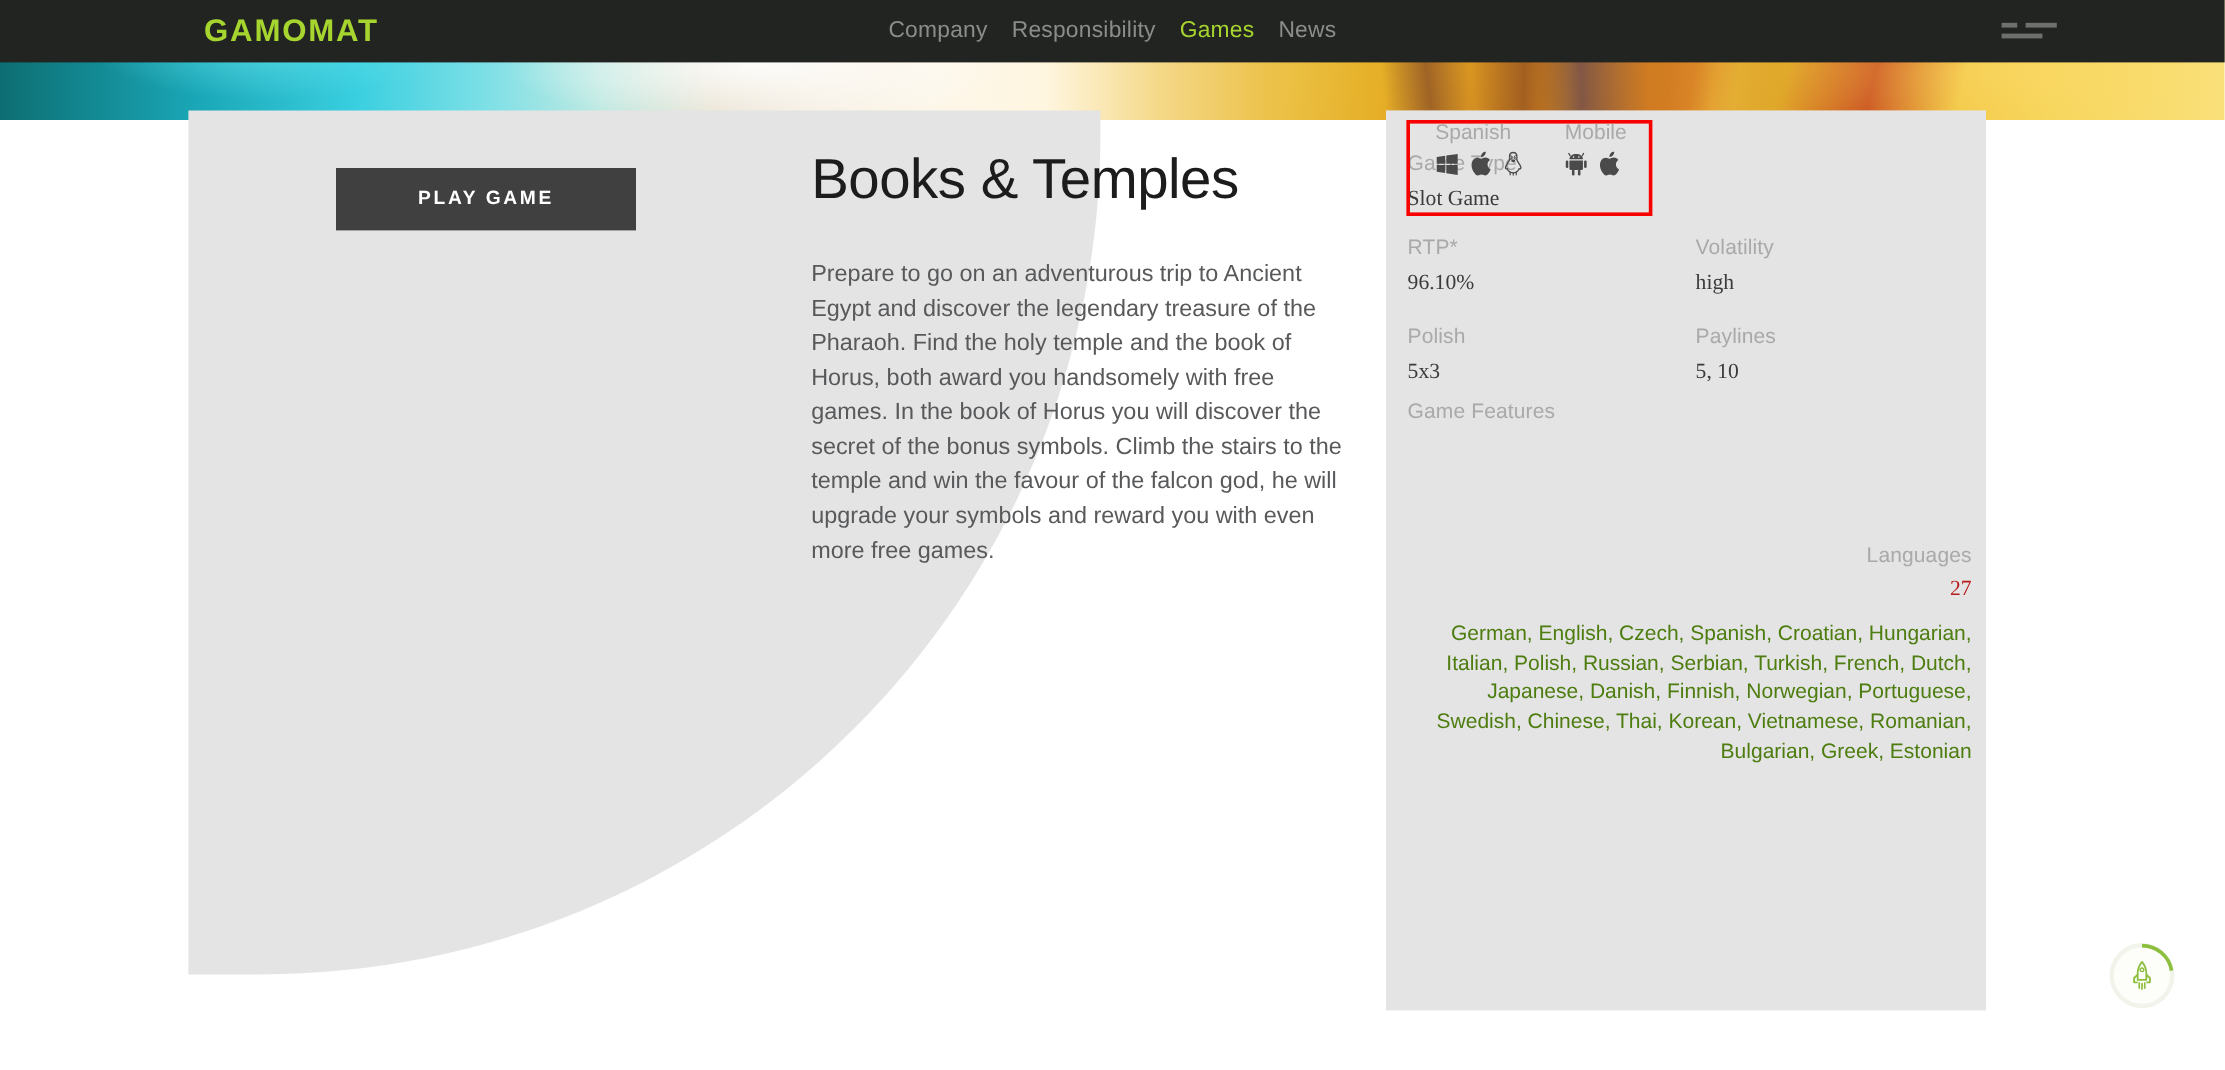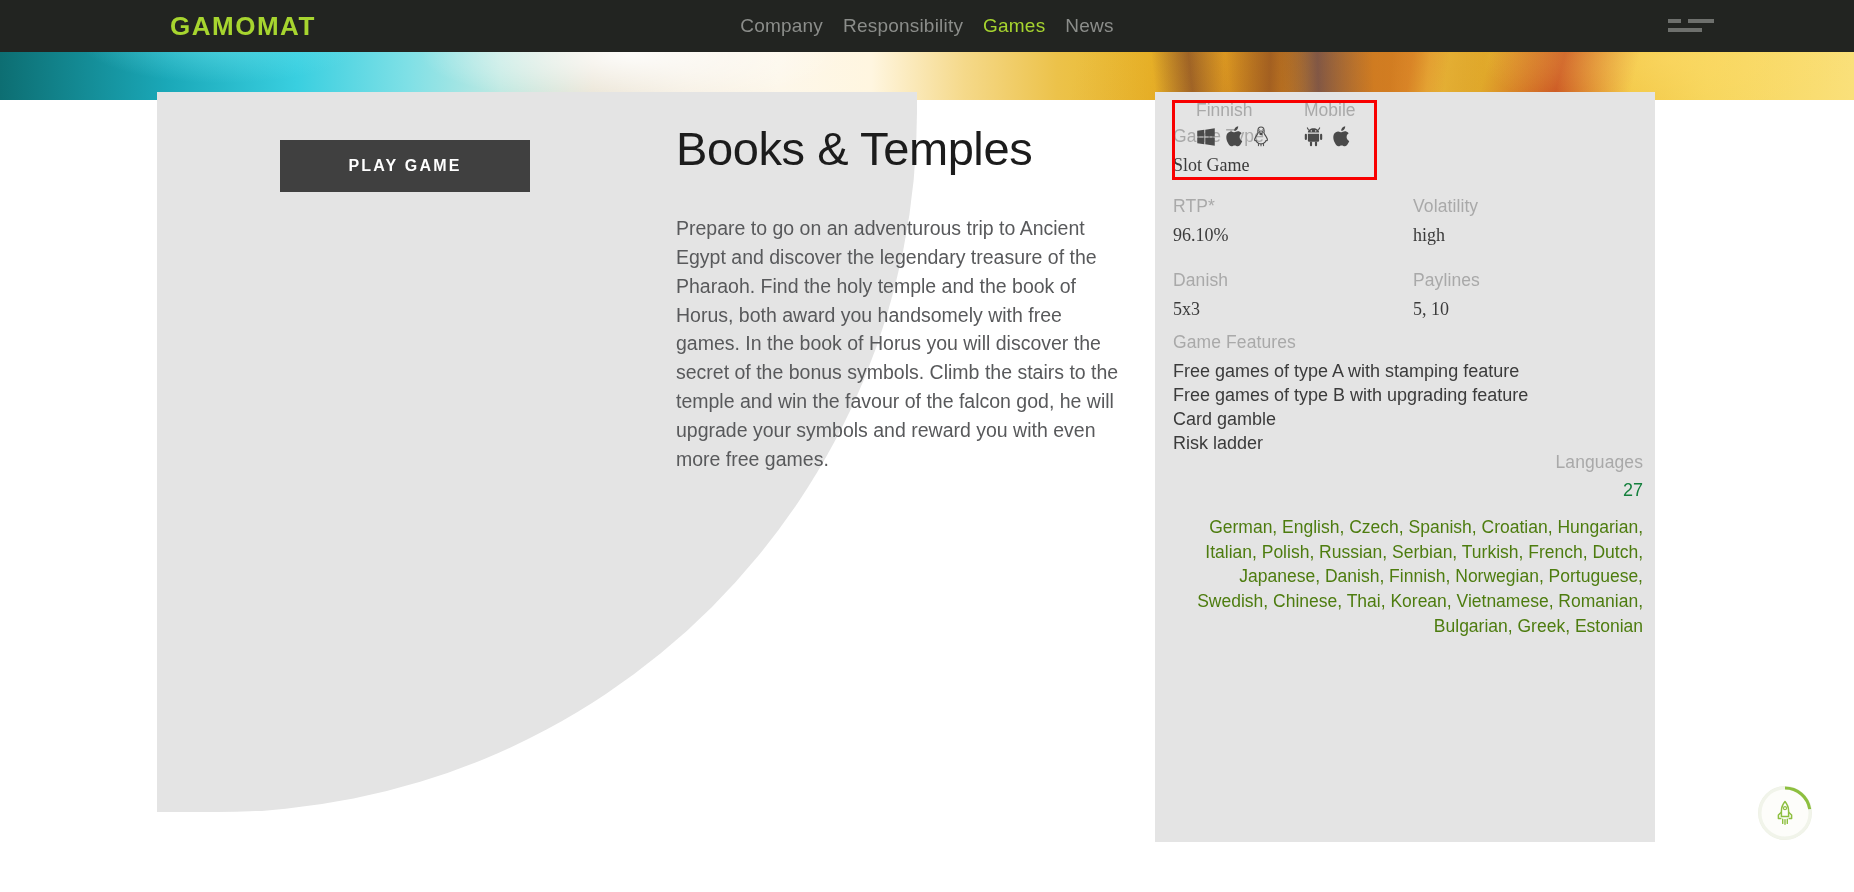--- a/index.html
+++ b/index.html
@@ -143,21 +143,21 @@
 
   .block-gametype{ position:absolute; left:18px; top:34px; }
   .block-rtp{ position:absolute; left:18px; top:104px; display:flex; }
   .block-layout{ position:absolute; left:18px; top:178px; display:flex; }
   .block-features{ position:absolute; left:18px; top:240px; width:460px; }
   .block-languages{ position:absolute; left:18px; top:360px; width:470px;text-align:right; }
 
   .feat-list{ margin-top:6px; }
   .feat-list div{ color:#3b3b3b; font-size:18px; line-height:1.33; }
 
-  .lang-count{ color:#15803d; font-size:18px; margin-top:6px; }
+  .lang-count{ color:#b91c1c; font-size:18px; margin-top:6px;font-family:Liberation Serif, serif; }
   .lang-list{
     color:#4d7c0f; font-size:17.5px; line-height:1.41;
     margin-top:14px; width:470px;
   }
 
   
   .platform-box{
     position:absolute; left:17px; top:8px;
     width:205px; height:80px;
     border:3px solid #f80000;
@@ -241,54 +241,48 @@
           <div class="field-value">96.10%</div>
         </div>
         <div class="col-b">
           <div class="field-label">Volatility</div>
           <div class="field-value">high</div>
         </div>
       </div>
 
       <div class="block-layout">
         <div class="col-a">
-          <div class="field-label">Danish</div>
+          <div class="field-label">Polish</div>
           <div class="field-value">5x3</div>
         </div>
         <div class="col-b">
           <div class="field-label">Paylines</div>
           <div class="field-value">5, 10</div>
         </div>
       </div>
 
       <div class="block-features">
         <div class="field-label">Game Features</div>
-        <div class="feat-list">
-          <div>Free games of type A with stamping feature</div>
-          <div>Free games of type B with upgrading feature</div>
-          <div>Card gamble</div>
-          <div>Risk ladder</div>
-        </div>
       </div>
 
       <div class="block-languages">
         <div class="field-label">Languages</div>
         <div class="lang-count">27</div>
         <div class="lang-list">German, English, Czech, Spanish, Croatian, Hungarian, Italian, Polish, Russian, Serbian, Turkish, French, Dutch, Japanese, Danish, Finnish, Norwegian, Portuguese, Swedish, Chinese, Thai, Korean, Vietnamese, Romanian, Bulgarian, Greek, Estonian</div>
       </div>
 
       <div class="platform-box"></div>
     </div>
   </div>
 
   <div class="platforms">
     <div class="plat-group-wrap">
 
       <div class="plat-group">
-        <div class="plat-head">Finnish</div>
+        <div class="plat-head">Spanish</div>
         <div class="plat-icons">
 
           <svg width="20" height="20" viewBox="0 0 24 24" aria-hidden="true">
             <path fill="#4a4a4a" d="M1.5 4.6 10 3.35v8.1H1.5zM11.1 3.19 22.5 1.5v9.95H11.1zM1.5 12.55H10v8.1L1.5 19.4zM11.1 12.55H22.5V22.5l-11.4-1.69z"></path>
           </svg>
 
           <svg width="18" height="21" viewBox="0 0 20 24" aria-hidden="true">
             <path fill="#4a4a4a" d="M13.6 3.9c.79-.96 1.33-2.3 1.18-3.63-1.14.05-2.52.77-3.34 1.72-.73.85-1.38 2.2-1.2 3.5 1.27.1 2.57-.64 3.36-1.59zM14.78 6.1c-1.85-.11-3.43 1.05-4.31 1.05-.89 0-2.24-1-3.69-.97-1.9.03-3.65 1.1-4.63 2.8-1.97 3.42-.51 8.48 1.41 11.26.94 1.36 2.06 2.88 3.53 2.83 1.41-.06 1.95-.91 3.66-.91 1.71 0 2.19.91 3.69.88 1.52-.03 2.48-1.38 3.41-2.75 1.08-1.58 1.52-3.11 1.54-3.19-.03-.01-2.96-1.13-2.99-4.5-.03-2.81 2.3-4.16 2.4-4.23-1.31-1.93-3.35-2.15-4.02-2.27z"></path>
           </svg>
 

